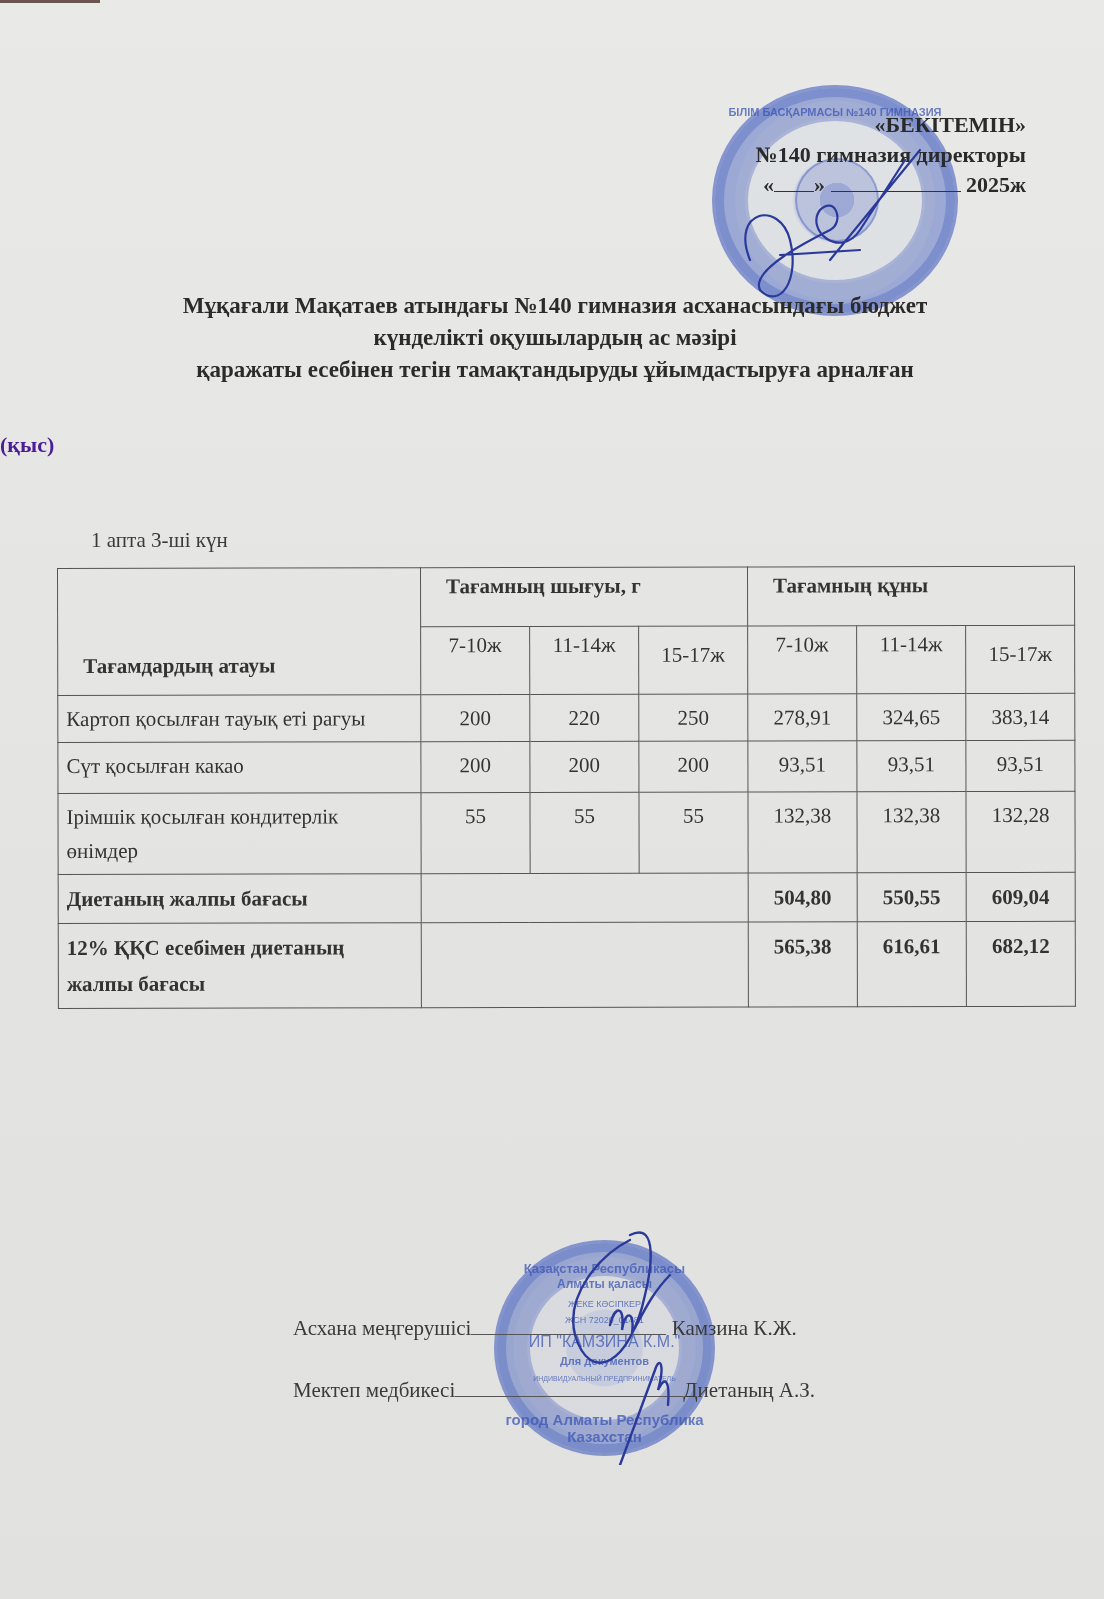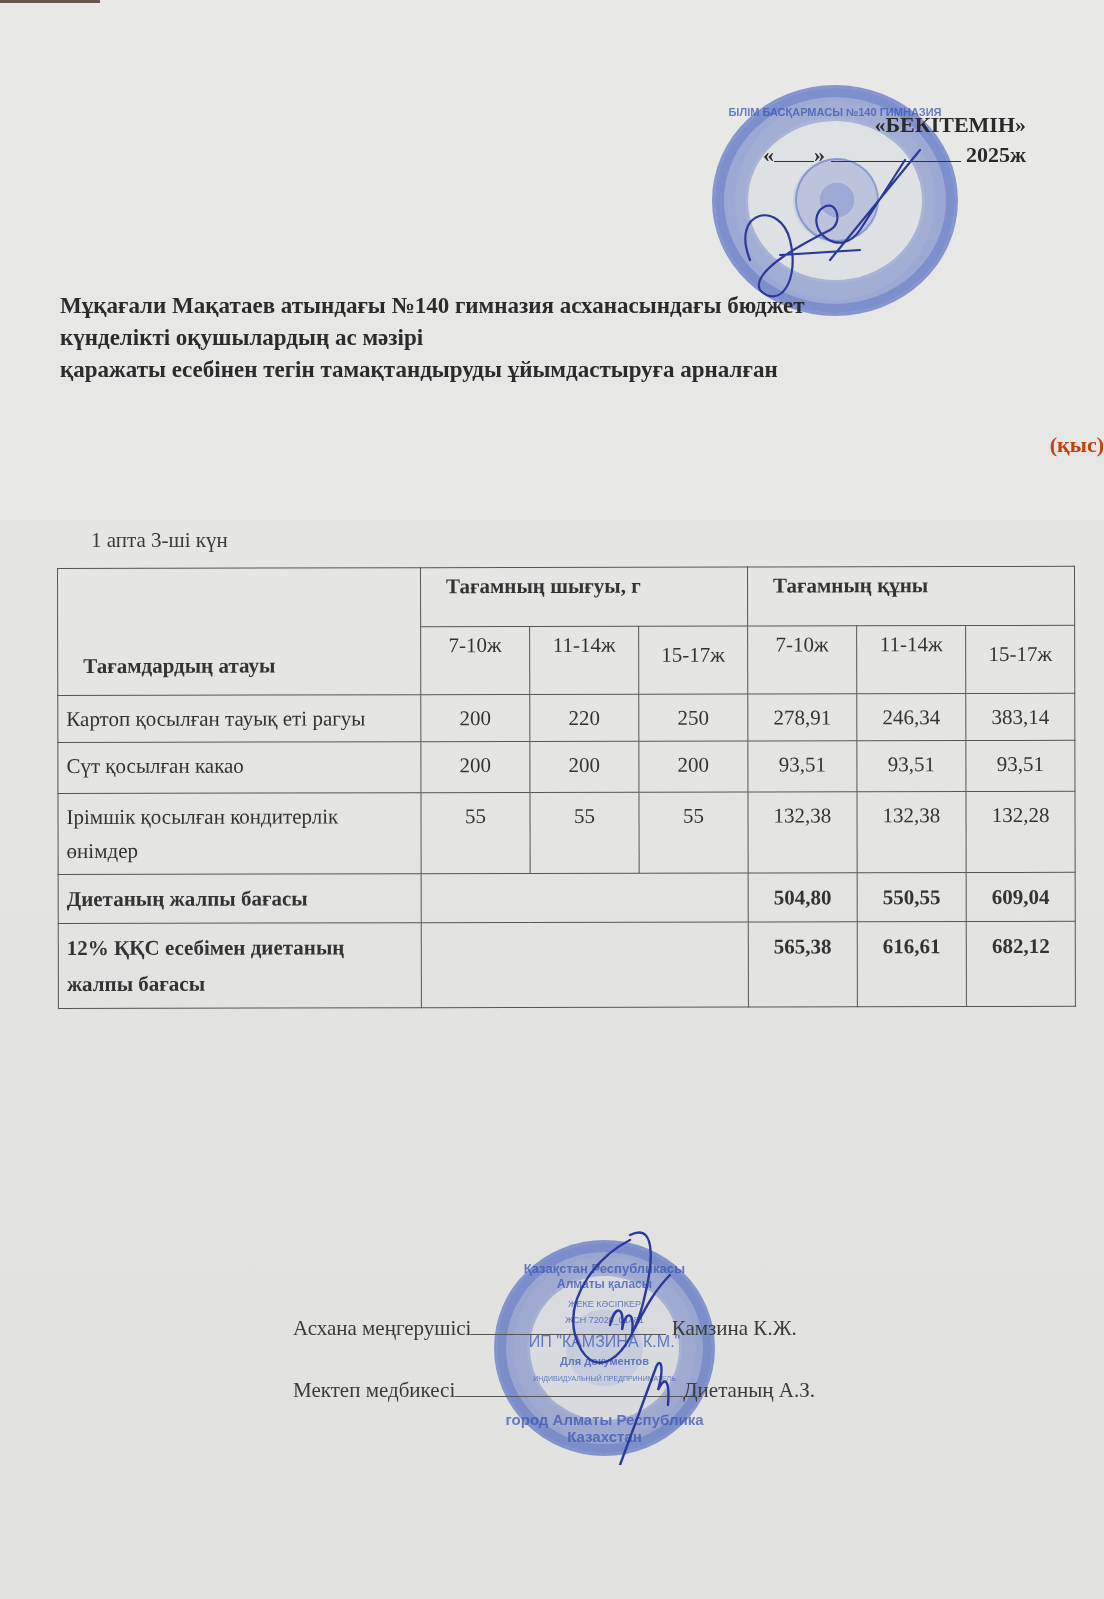--- a/index.html
+++ b/index.html
@@ -23,22 +23,22 @@
     box-shadow: inset 0 0 0 6px rgba(255,255,255,0), inset 0 0 0 9px rgba(70,95,190,0.35), inset 0 0 0 30px rgba(70,95,190,0.07), inset 0 0 0 33px rgba(70,95,190,0.35);
     background: radial-gradient(circle, rgba(80,105,200,0.18) 0 25%, rgba(80,105,200,0.06) 26% 60%, rgba(80,105,200,0.12) 61% 100%);
     z-index:1;
   }
   .stamp-top { left:712px; top:85px; width:240px; height:225px; }
   .stamp-bottom { left:494px; top:1240px; width:215px; height:210px; }
   .stamp-text { position:absolute; left:0; right:0; text-align:center; font-family:"Liberation Sans", sans-serif; color:rgba(60,85,180,0.75); font-size:11px; font-weight:bold; }
 
   .signature { position:absolute; z-index:3; pointer-events:none; }
 
-  .title { position:absolute; left:60px; width:990px; top:290px; font-weight:bold; font-size:23px; line-height:32px; color:#2b2b2b; z-index:2; }
-  .season { position:absolute; left:0; width:1104px; top:432px; text-align:right; font-weight:bold; font-size:22px; color:#c2410c; }
+  .title { position:absolute; left:60px; width:990px; top:290px; text-align:center; font-weight:bold; font-size:23px; line-height:32px; color:#2b2b2b; z-index:2; }
+  .season { position:absolute; left:0; width:1104px; top:432px; text-align:left; font-weight:bold; font-size:22px; color:#4c1d95; }
 
   .day-label { position:absolute; left:91px; top:528px; font-size:21px; color:#3a3a3a; }
 
   table.menu {
     position:absolute; left:57px; top:568px; width:1018px;
     border-collapse:collapse; font-size:21px; color:#333;
     transform: rotate(-0.12deg);
     transform-origin: left top;
   }
   table.menu td, table.menu th { border:1.5px solid #555; vertical-align:top; padding:6px 8px; }
@@ -62,20 +62,21 @@
 
 <div class="page-edge"></div>
 
 <div class="stamp stamp-top">
   <div class="stamp-text" style="top:18px;">БІЛІМ БАСҚАРМАСЫ №140 ГИМНАЗИЯ</div>
   <div style="position:absolute;left:80px;top:70px;width:80px;height:80px;border-radius:50%;border:2px solid rgba(70,95,190,0.45);background:radial-gradient(circle, rgba(70,95,190,0.35) 0 30%, rgba(70,95,190,0.12) 31% 100%);"></div>
 </div>
 
 <div class="approve">
   <div>«БЕКІТЕМІН»</div>
+  <div>№140 гимназия директоры</div>
   <div>
     <span>«</span><span class="blank" style="width:40px;"></span><span>»</span>
     <span class="blank" style="width:130px;"></span>
     <span>2025ж</span>
   </div>
 </div>
 
 <svg class="signature" style="left:720px;top:140px;" width="240" height="180" viewBox="0 0 240 180">
   <path d="M30 120 C 10 70, 60 60, 70 100 C 80 140, 60 170, 40 150 C 30 130, 90 100, 110 90 C 125 82, 115 55, 100 70 C 85 90, 120 120, 140 90 L 185 20 M 110 120 L 200 10 M 60 115 L 140 110" stroke="#2b3a9a" stroke-width="2.2" fill="none" stroke-linecap="round"></path>
 </svg>
@@ -113,21 +114,21 @@
     <td class="num">11-14ж</td>
     <td class="num" style="padding-top:16px;">15-17ж</td>
   </tr>
 
   <tr class="item-row">
     <td>Картоп қосылған тауық еті рагуы</td>
     <td class="num">200</td>
     <td class="num">220</td>
     <td class="num">250</td>
     <td class="cost">278,91</td>
-    <td class="cost">246,34</td>
+    <td class="cost">324,65</td>
     <td class="cost">383,14</td>
   </tr>
   <tr class="item-row">
     <td style="height:38px;">Сүт қосылған какао</td>
     <td class="num">200</td>
     <td class="num">200</td>
     <td class="num">200</td>
     <td class="cost">93,51</td>
     <td class="cost">93,51</td>
     <td class="cost">93,51</td>

